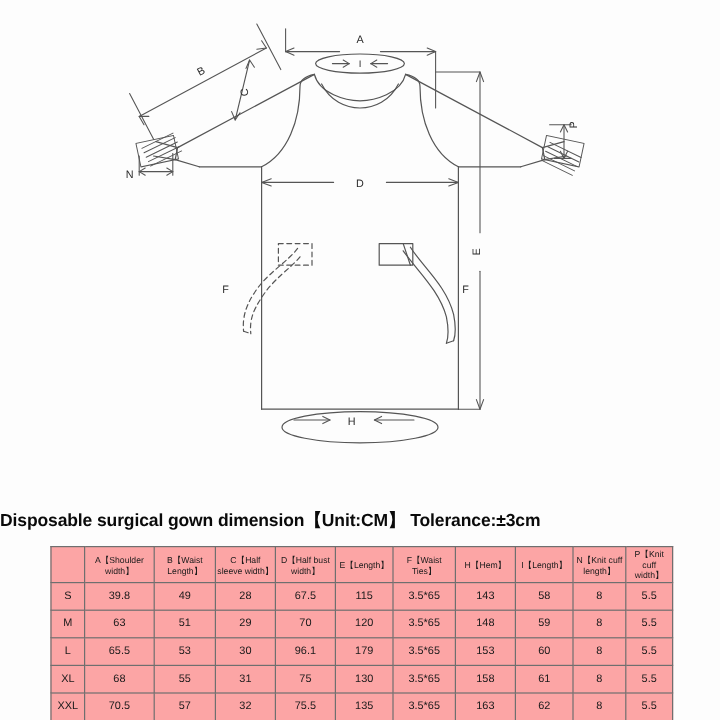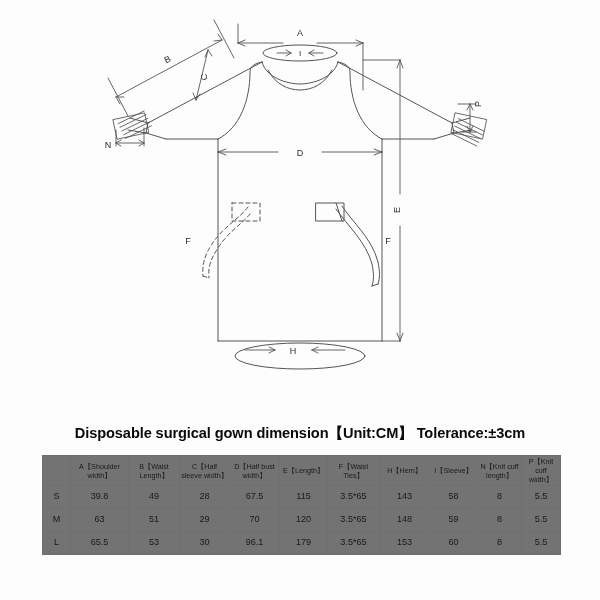--- a/index.html
+++ b/index.html
@@ -31,40 +31,40 @@
     display: block;
     width: 600px;
     height: 412px;
   }
   
   #chart-title {
     position: absolute;
     left: 0;
     top: 424px;
     width: 600px;
-    text-align: center;
+    text-align: left;
     font-family: "Liberation Sans", sans-serif;
     font-weight: bold;
     font-size: 14.6px;
     letter-spacing: -0.1px;
     color: #0a0a0a;
     white-space: nowrap;
   }
   
   #size-table-wrap {
     position: absolute;
     left: 42px;
     top: 455px;
     width: 518px;
   }
   table.size-table {
     border-collapse: collapse;
     table-layout: fixed;
     width: 518px;
-    background: #737373;
+    background: #fca5a5;
   }
   table.size-table td, table.size-table th {
     border: 1px solid #6f6f6f;
     font-family: "Liberation Sans", sans-serif;
     font-size: 7.4px;
     color: #1a1a1a;
     text-align: center;
     vertical-align: middle;
     padding: 0 1px;
     line-height: 1.25;
@@ -269,21 +269,21 @@
       <thead>
         <tr>
           <th></th>
           <th>A【Shoulder width】</th>
           <th>B【Waist Length】</th>
           <th>C【Half sleeve width】</th>
           <th>D【Half bust width】</th>
           <th>E【Length】</th>
           <th>F【Waist Ties】</th>
           <th>H【Hem】</th>
-          <th>I【Sleeve】</th>
+          <th>I【Length】</th>
           <th>N【Knit cuff length】</th>
           <th>P【Knit cuff width】</th>
         </tr>
       </thead>
       <tbody>
         <tr>
           <td class="size-label">S</td>
           <td>39.8</td>
           <td>49</td>
           <td>28</td>
@@ -314,17 +314,43 @@
           <td>53</td>
           <td>30</td>
           <td>96.1</td>
           <td>179</td>
           <td>3.5*65</td>
           <td>153</td>
           <td>60</td>
           <td>8</td>
           <td>5.5</td>
         </tr>
+        <tr>
+          <td class="size-label">XL</td>
+          <td>68</td>
+          <td>55</td>
+          <td>31</td>
+          <td>75</td>
+          <td>130</td>
+          <td>3.5*65</td>
+          <td>158</td>
+          <td>61</td>
+          <td>8</td>
+          <td>5.5</td>
+        </tr>
+        <tr>
+          <td class="size-label">XXL</td>
+          <td>70.5</td>
+          <td>57</td>
+          <td>32</td>
+          <td>75.5</td>
+          <td>135</td>
+          <td>3.5*65</td>
+          <td>163</td>
+          <td>62</td>
+          <td>8</td>
+          <td>5.5</td>
+        </tr>
       </tbody>
     </table>
   </div>
 
 </div>
 
 </body></html>

